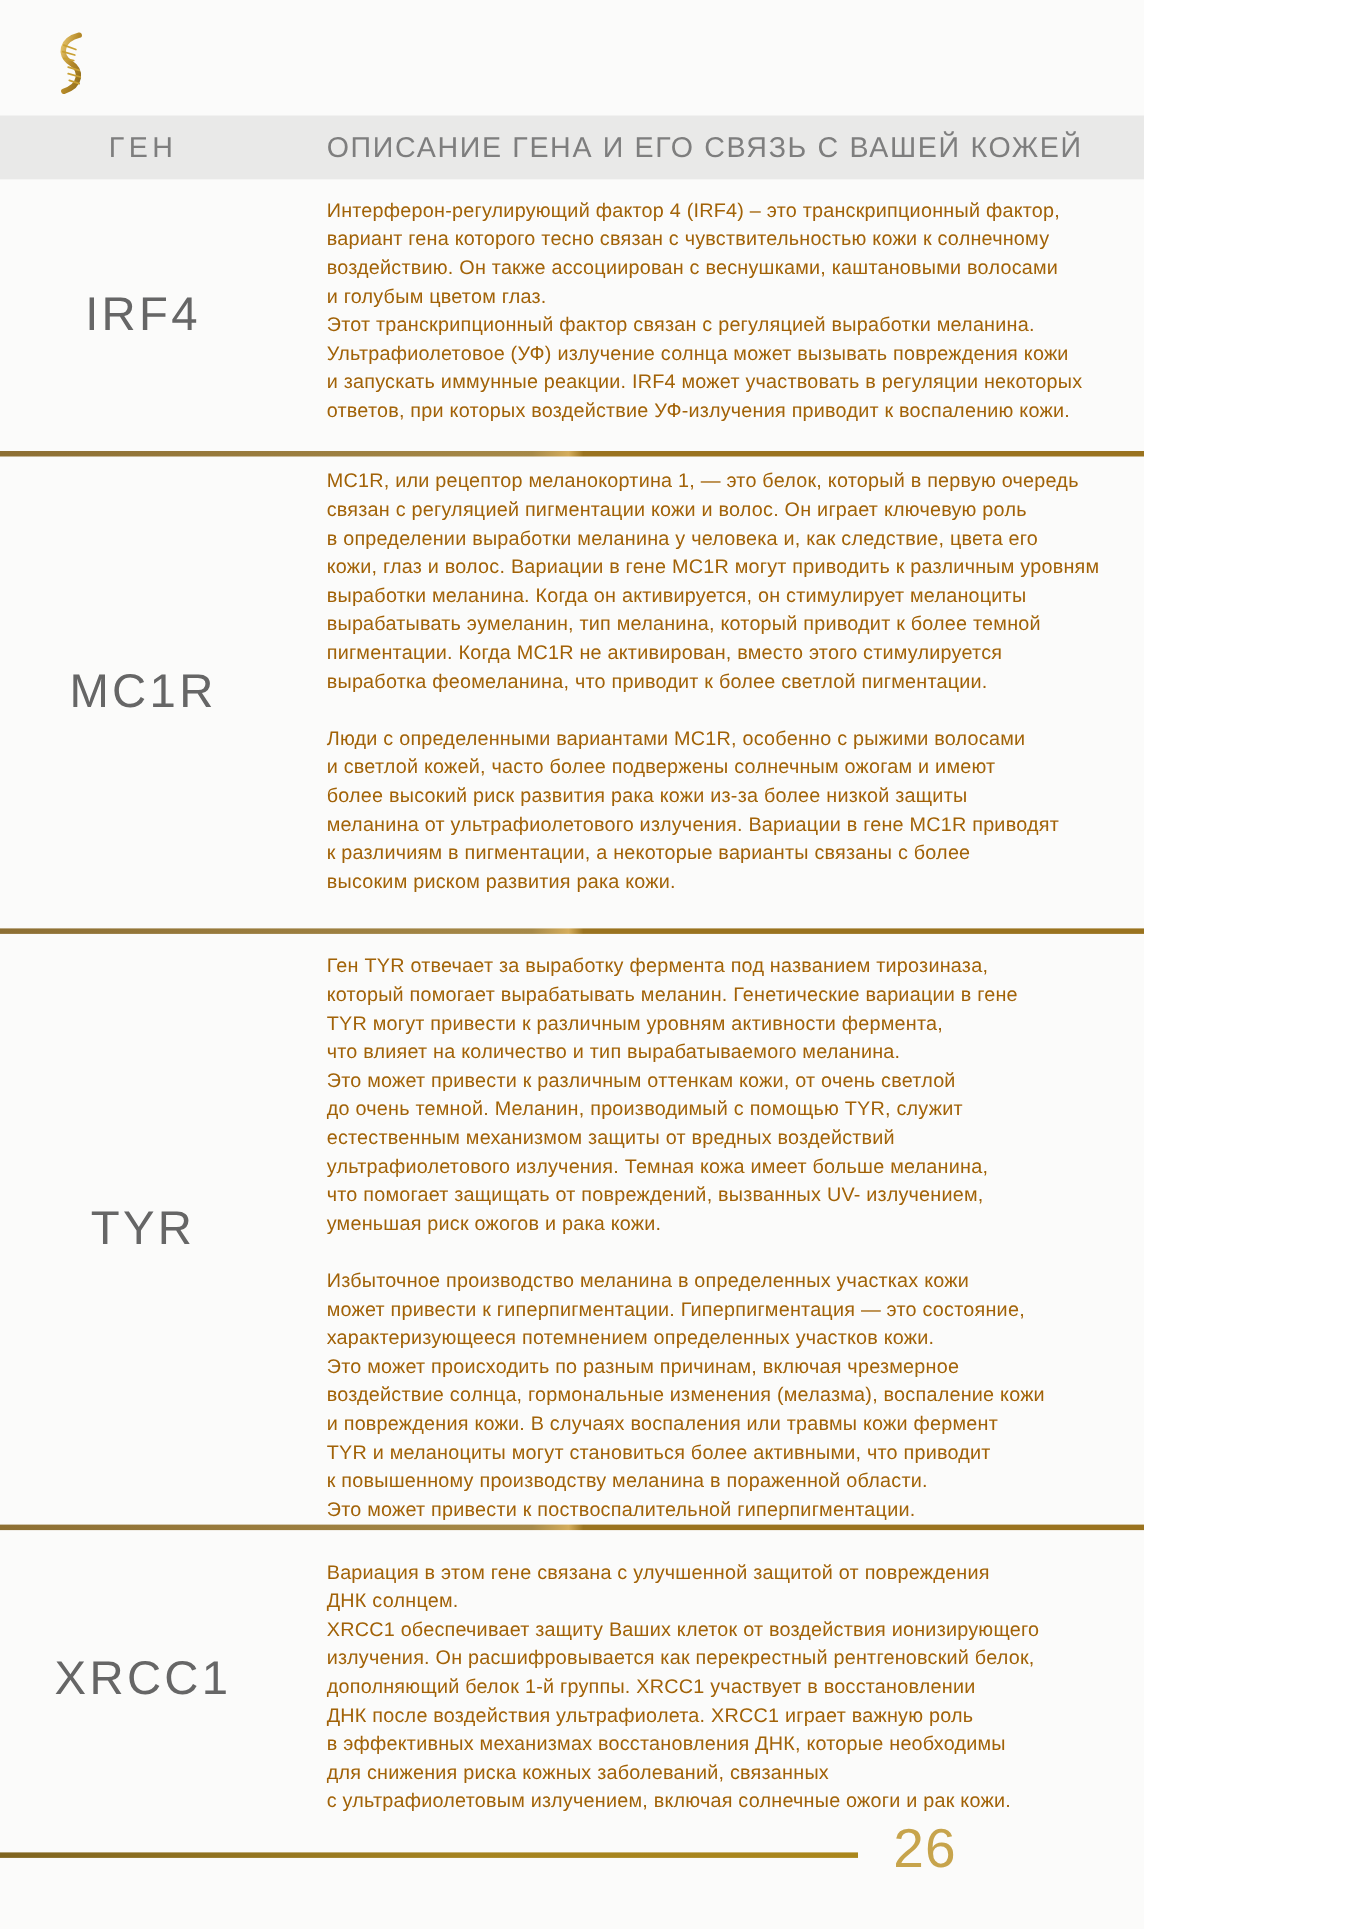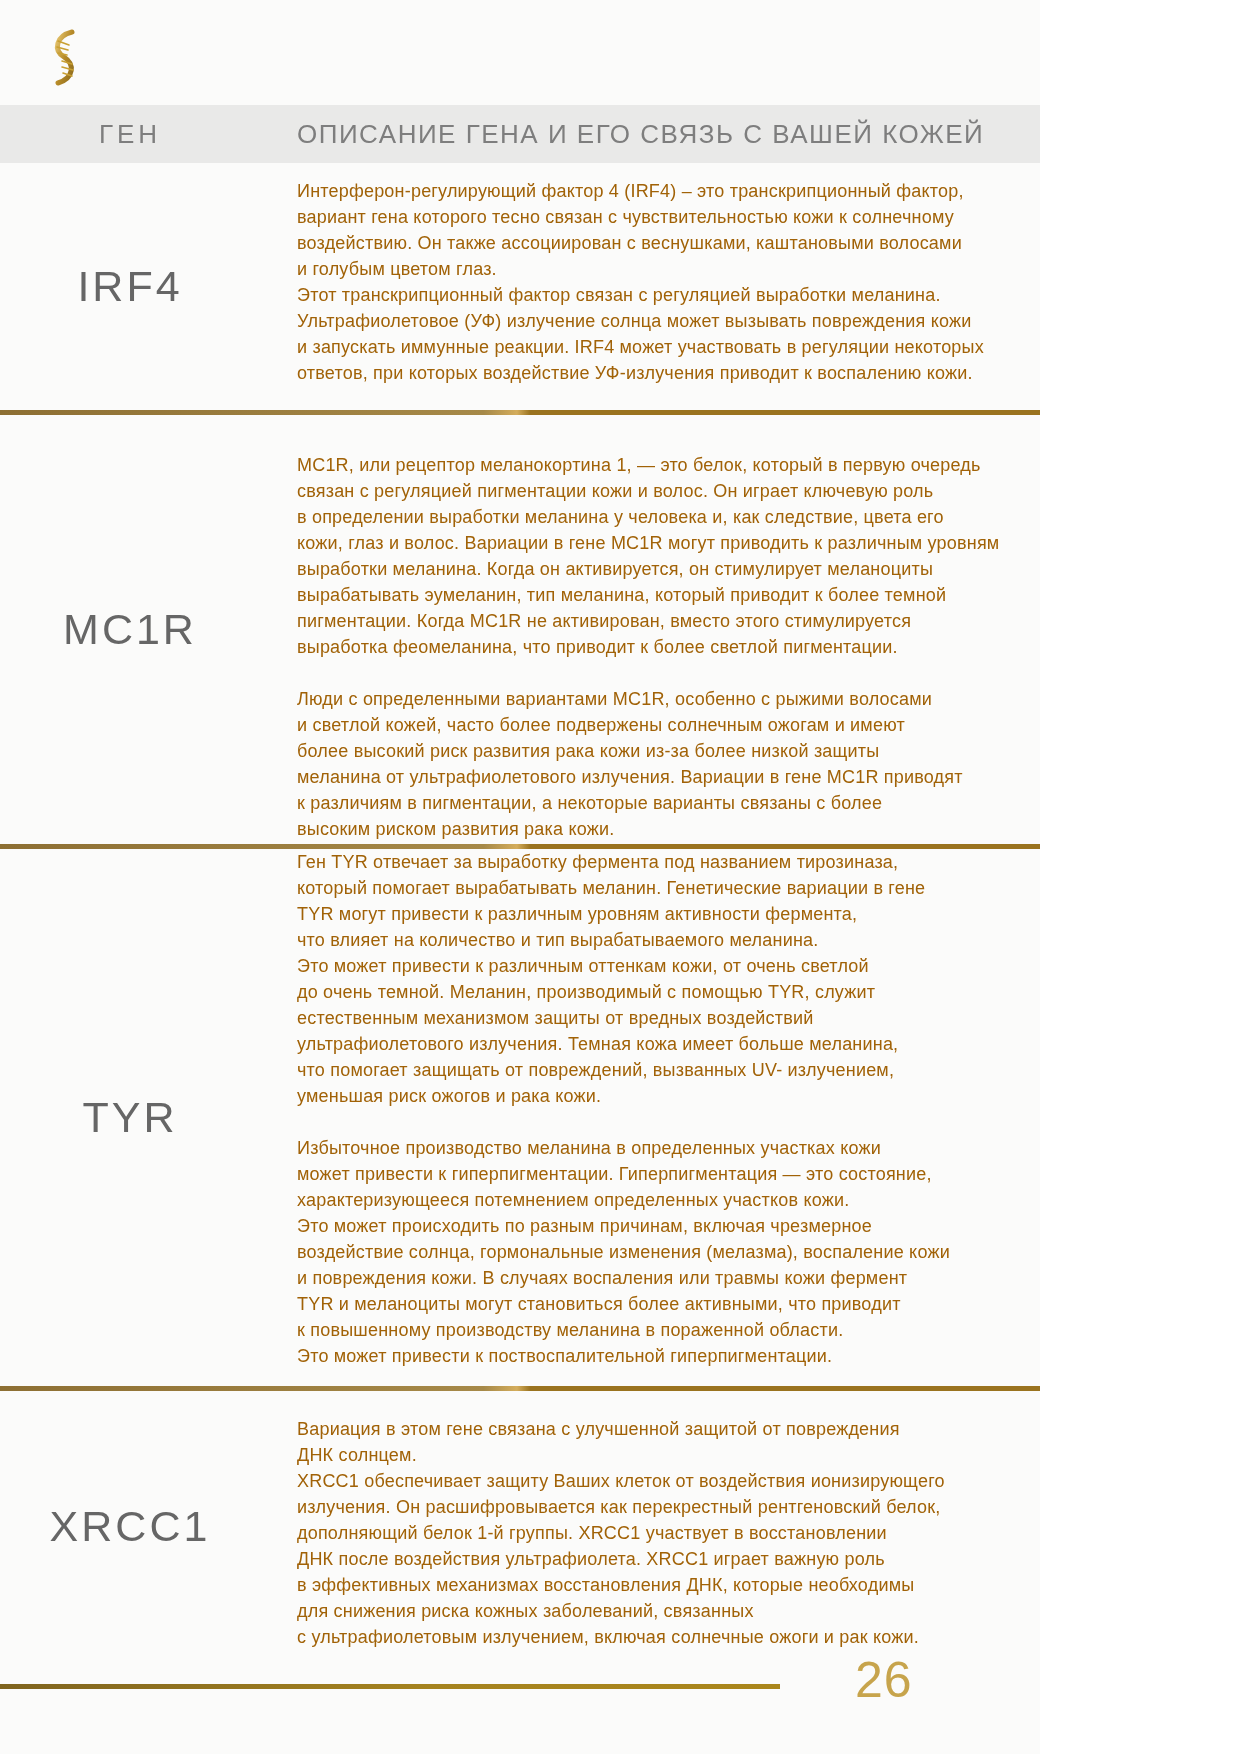--- a/index.html
+++ b/index.html
@@ -30,34 +30,34 @@
   }
   .text-cell{
     flex:1;padding-left:37px;box-sizing:border-box;padding-right:20px;
   }
   .desc-text{
     white-space:pre-line;
     font-size:18px;line-height:26px;color:#a16207;font-weight:300;
     letter-spacing:0.2px;
   }
   .row-irf4{height:247px;}  .row-irf4 .text-cell{padding-top:15px;}
-  .row-mc1r{height:429px;}  .row-mc1r .text-cell{padding-top:37px;}
-  .row-tyr{height:537px;}   .row-tyr .text-cell{}
+  .row-mc1r{height:429px;}  .row-mc1r .text-cell{padding-top:9px;}
+  .row-tyr{height:537px;}   .row-tyr .text-cell{padding-top:16px;}
   .row-xrcc1{height:270px;} .row-xrcc1 .text-cell{padding-top:25px;}
   .divider{
     height:5px;width:100%;
     background:linear-gradient(90deg,#8d6f33 0%,#a68948 46.5%,#d4ad5c 49.7%,#9a731f 51%,#9a731f 100%);
   }
   .footer{position:relative;height:93px;}
   .footer-line{
     position:absolute;left:0;top:23px;width:780px;height:5px;
     background:linear-gradient(90deg,#7f641f 0%,#a5831f 55%,#aa861b 100%);
   }
   .page-number{
-    position:absolute;left:855px;top:-10px;
+    position:absolute;left:812px;top:-10px;
     font-size:50px;font-weight:300;color:#c7a44c;letter-spacing:1px;
   }
 </style>
 </head>
 <body>
 
 <div class="page">
 
   <div class="top-area">
     <div class="logo">

